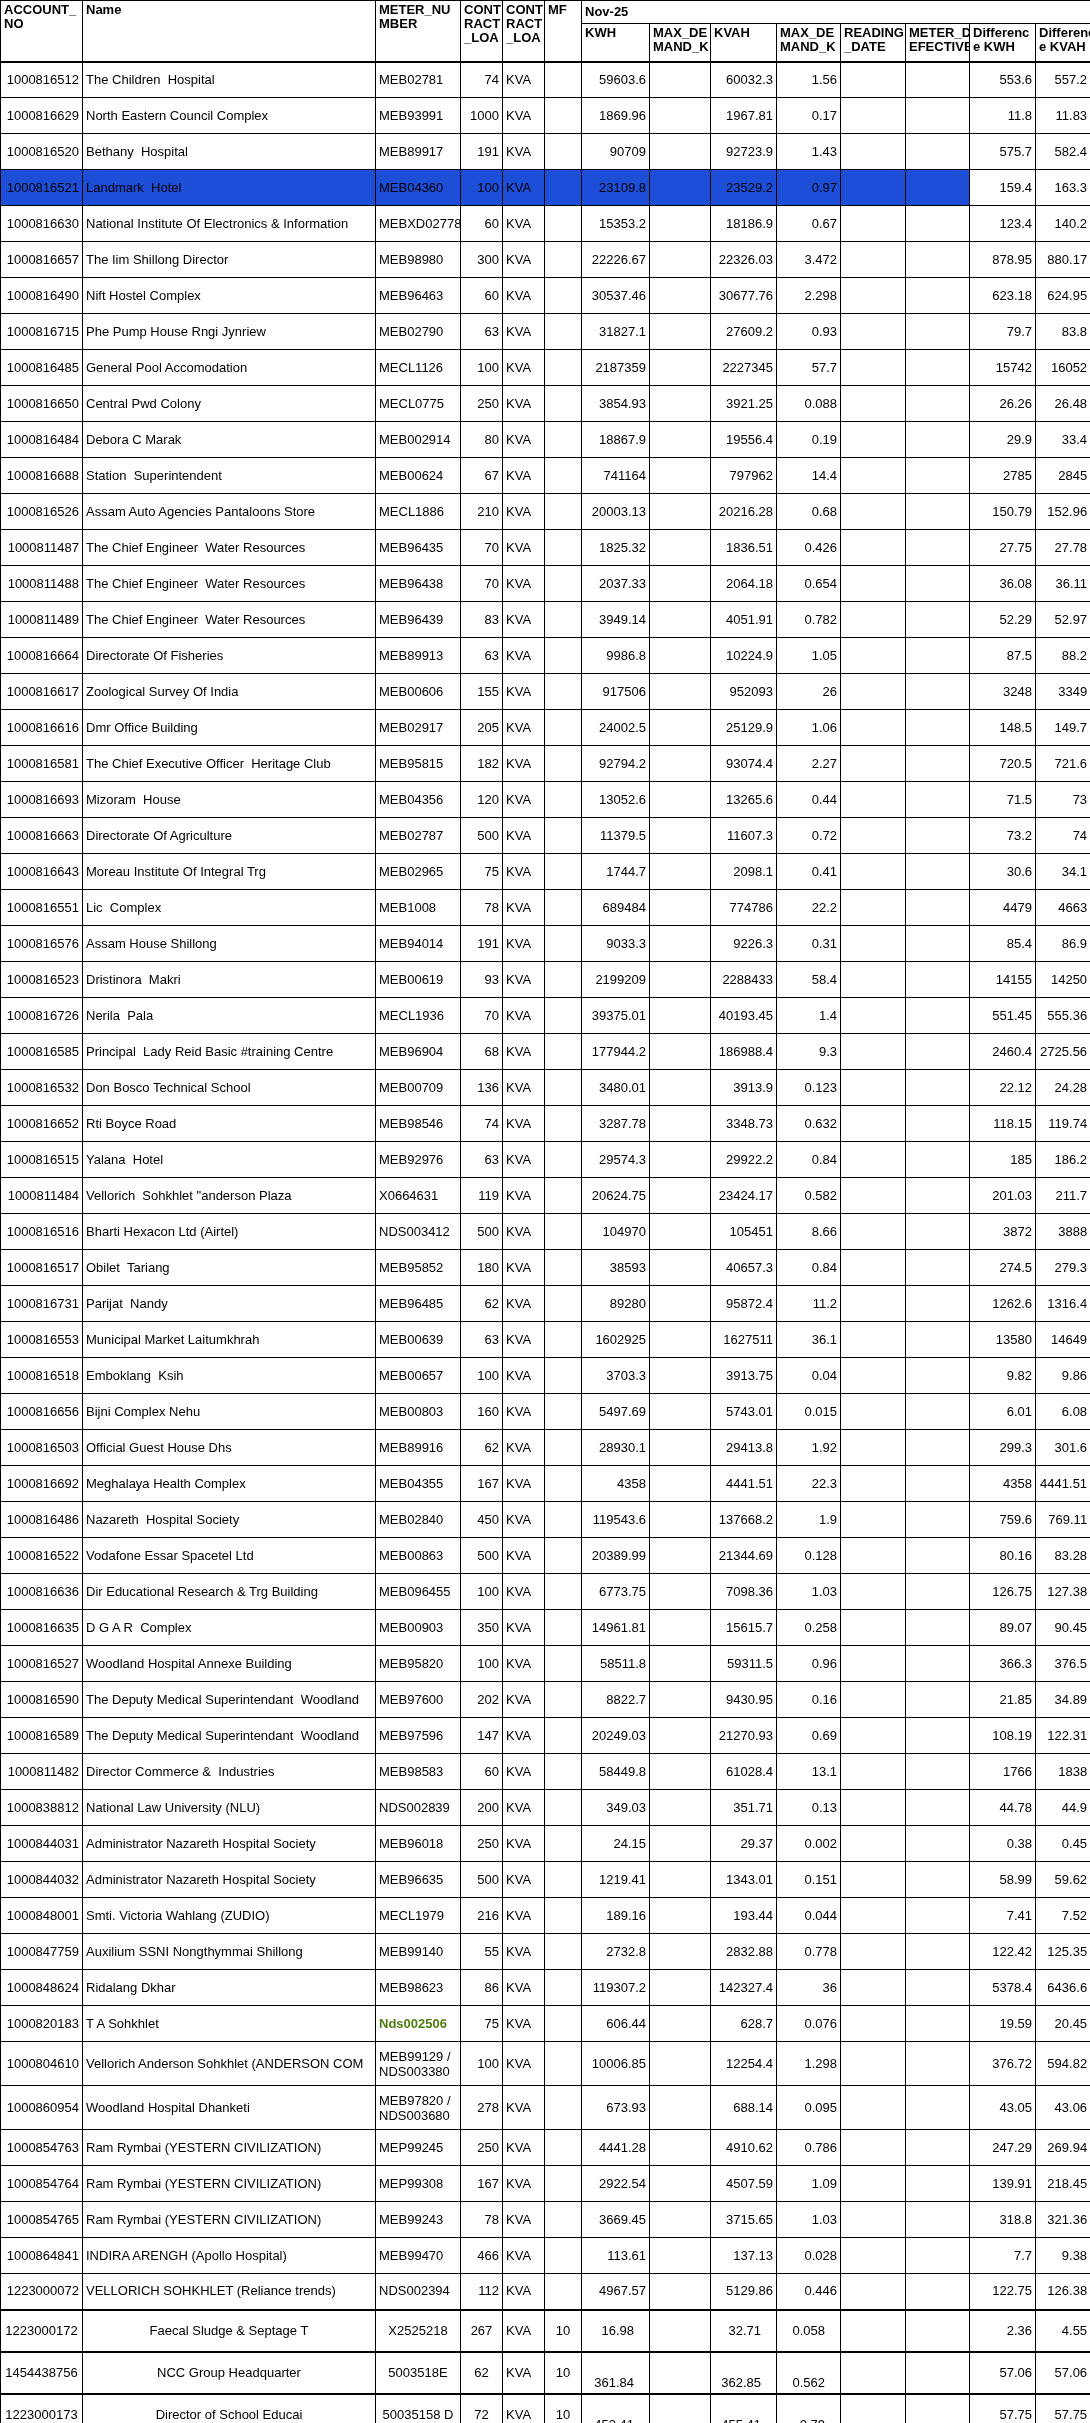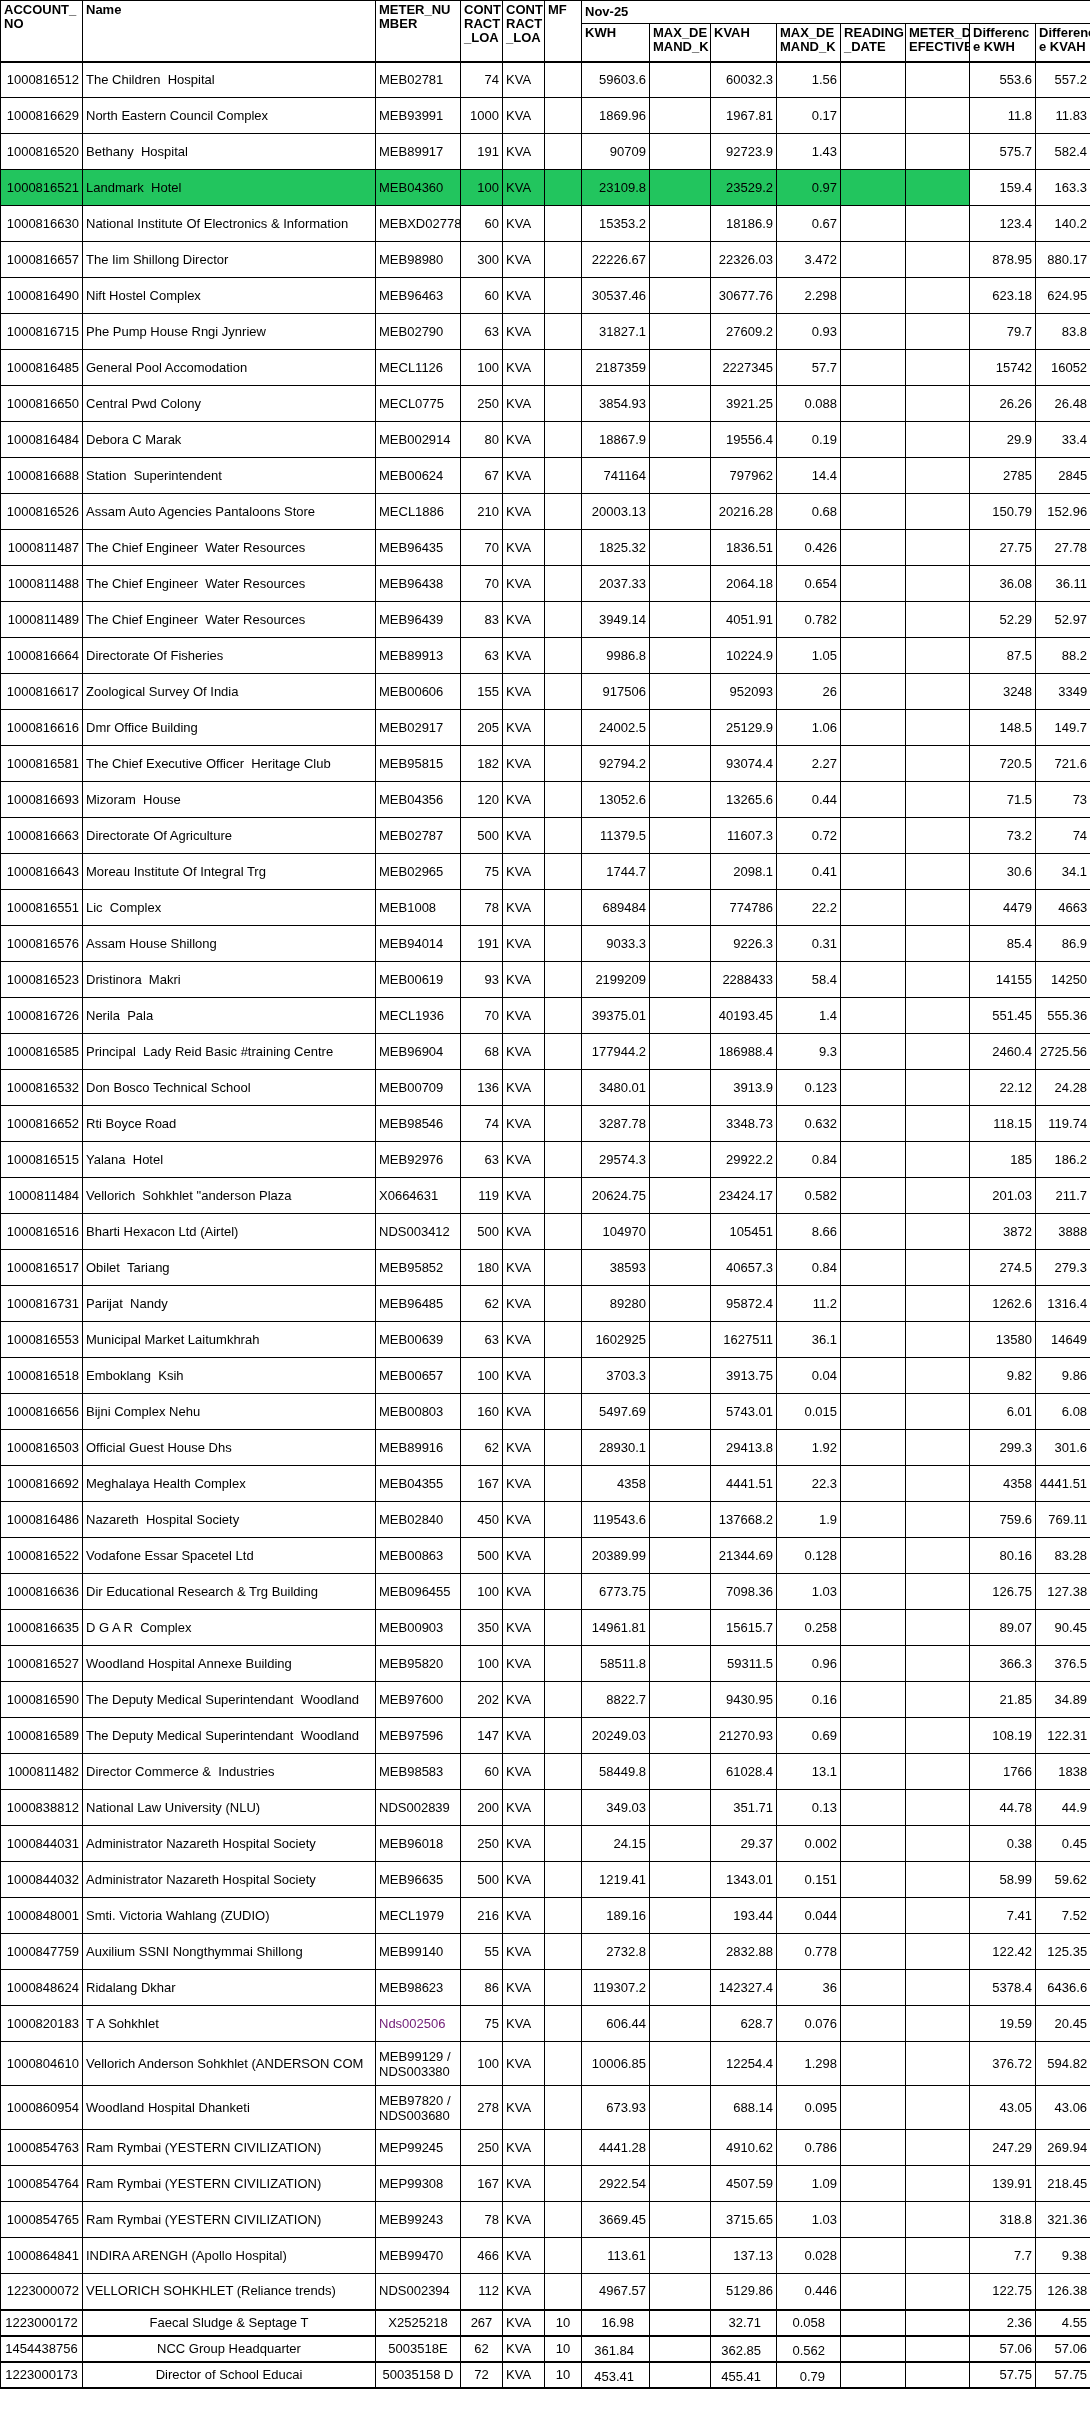--- a/index.html
+++ b/index.html
@@ -31,30 +31,30 @@
   tbody tr { height:36px; }
   tbody td { vertical-align:middle; }
   tbody td:nth-child(1) { text-align:right; }
   tbody td:nth-child(2) { text-align:left; }
   tbody td:nth-child(3) { text-align:left; }
   tbody td:nth-child(4) { text-align:right; }
   tbody td:nth-child(5) { text-align:left; }
   tbody td:nth-child(6) { text-align:center; }
   tbody td:nth-child(n+7) { text-align:right; }
   tbody tr:first-child td { border-top-width:2px; }
-  tr.shaded td:nth-child(-n+12) { background:#22c55e; }
+  tr.shaded td:nth-child(-n+12) { background:#1d4ed8; }
   tr.tall2 { height:44px;padding-left:13px; }
   tr.tall2 td:nth-child(3) { white-space:pre-line; line-height:15px; }
-  tr.last { height:26px; }
+  tr.last { height:42px; }
   tr.last td { border-top-width:2px; }
   tr.last:last-child td { border-bottom-width:2px; }
   tr.last td:nth-child(-n+4) { text-align:center; }
   tr.inset td:nth-child(7), tr.inset td:nth-child(9), tr.inset td:nth-child(10) { padding-right:15px; }
   tr.vbottom td:nth-child(7), tr.vbottom td:nth-child(9), tr.vbottom td:nth-child(10) { vertical-align:bottom; padding-bottom:3px; }
-  td.meter-gray { color:#701a75; }
+  td.meter-gray { color:#4d7c0f;font-weight:bold; }
 </style>
 </head>
 <body>
 
 <div id="sheet">
   <table>
     <colgroup>
       <col style="width:82px">
         <col style="width:293px">
         <col style="width:85px">

